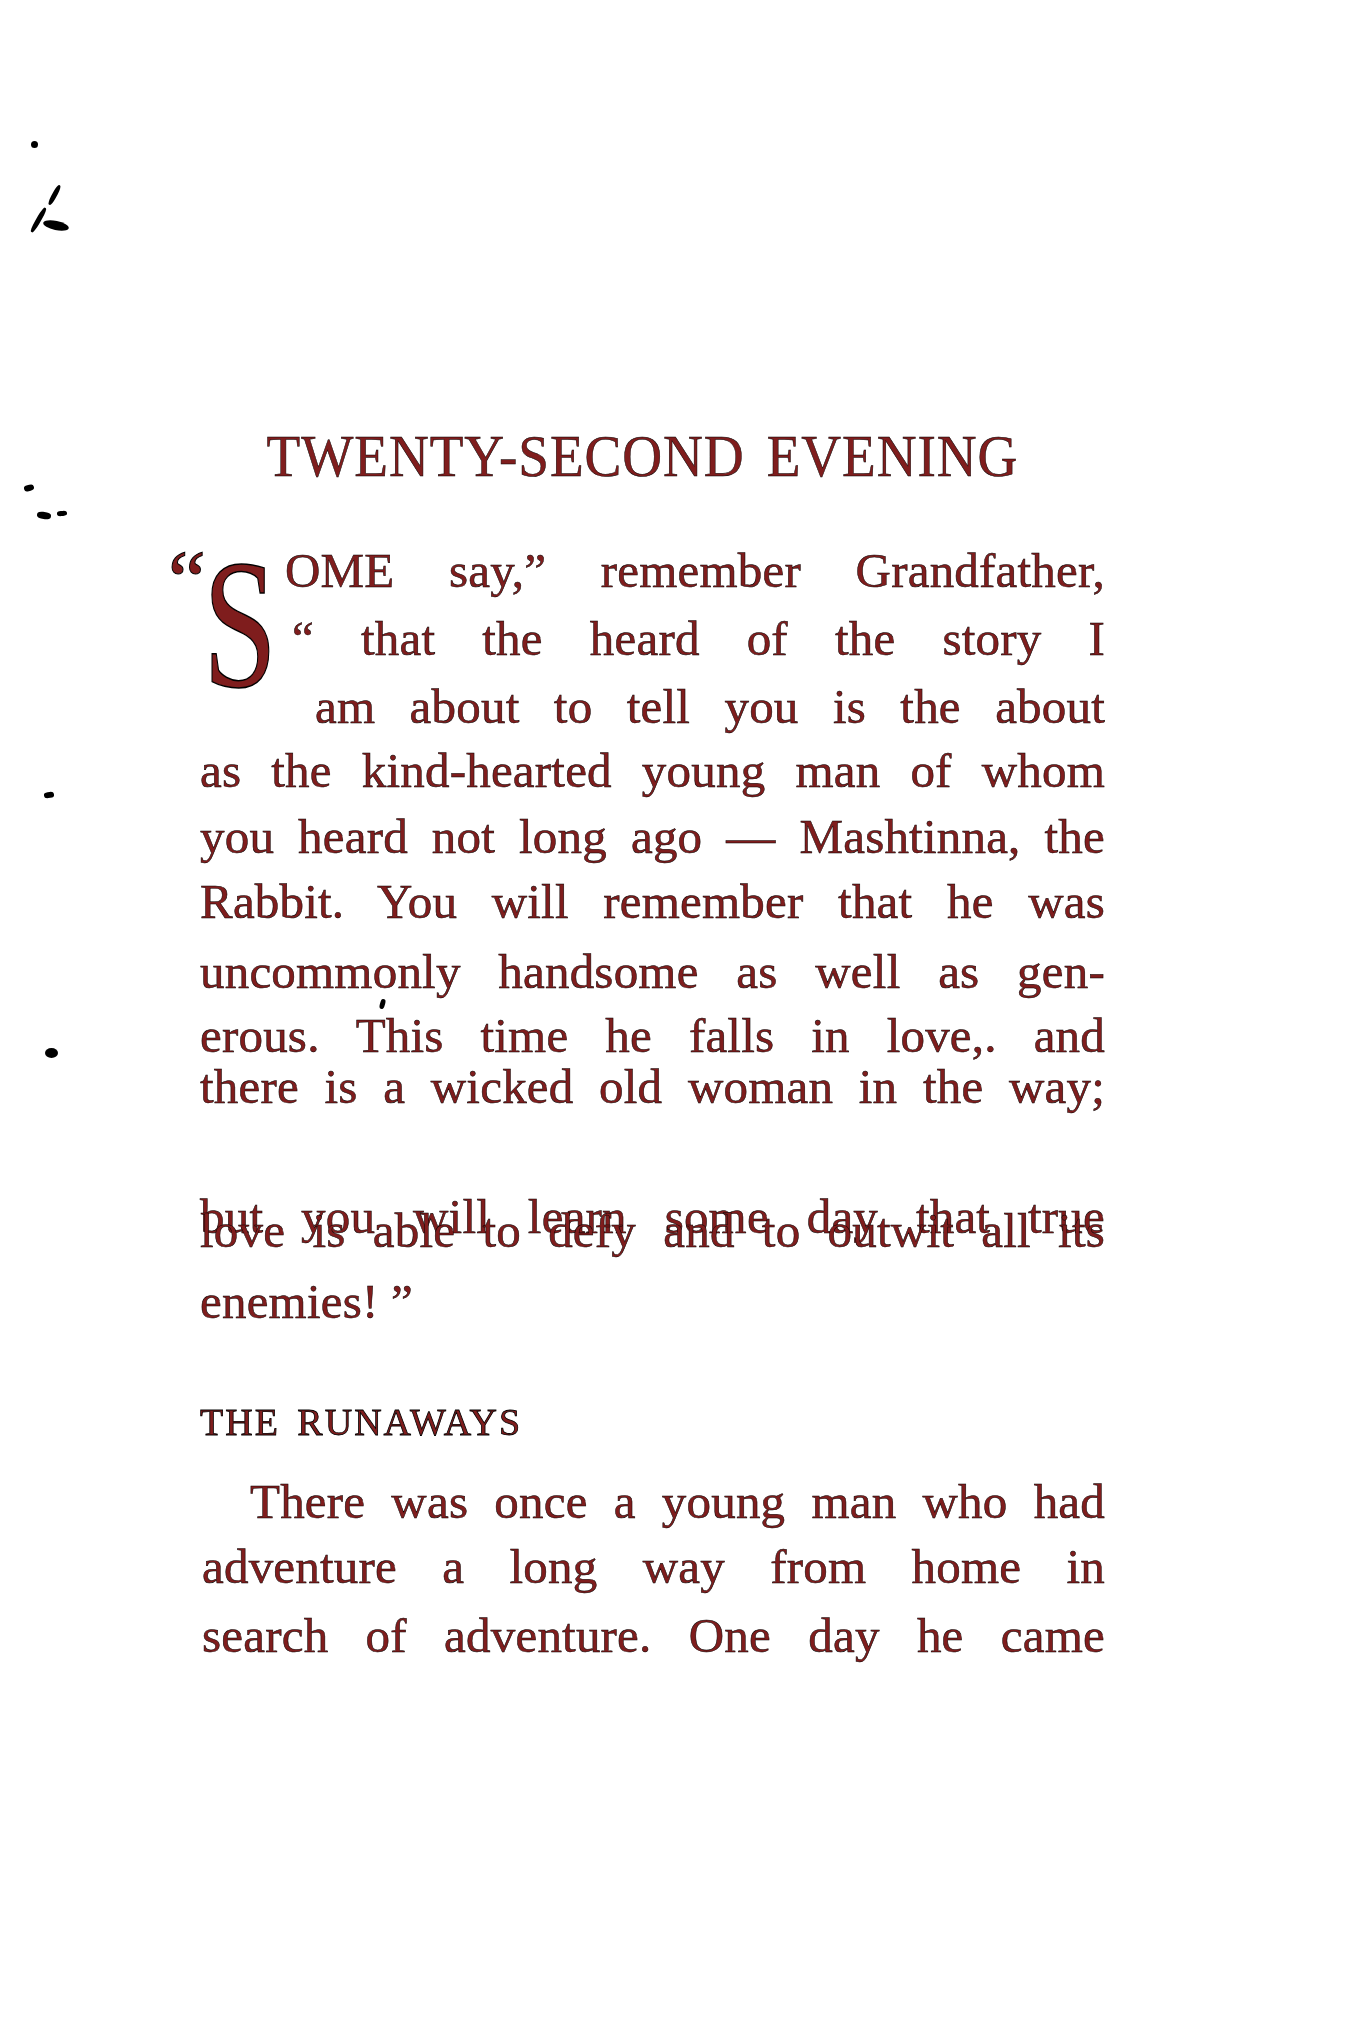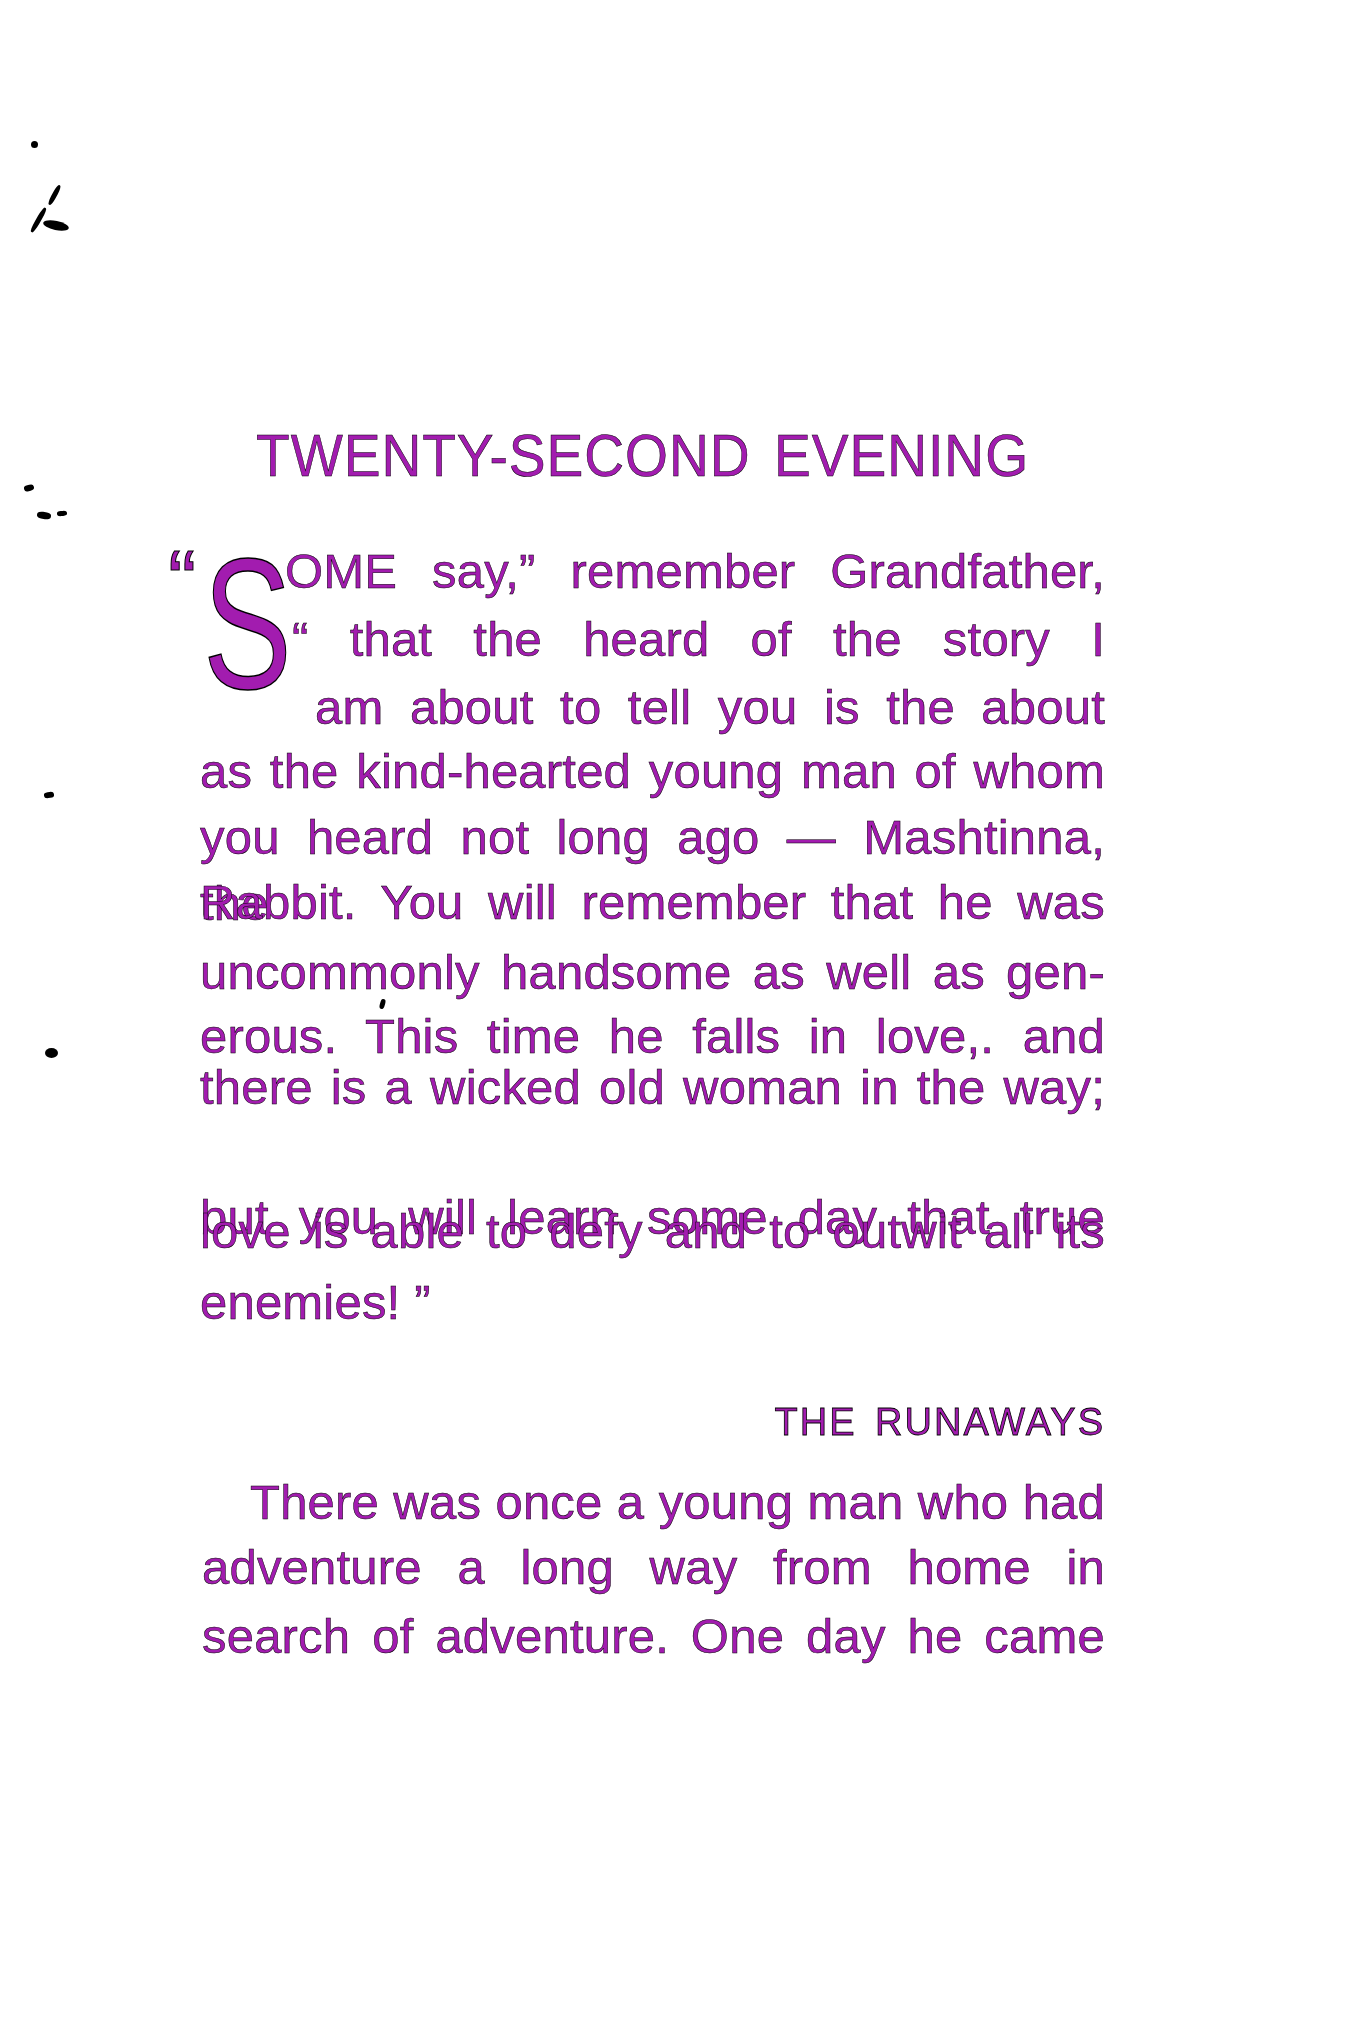--- a/index.html
+++ b/index.html
@@ -1,22 +1,22 @@
 <!DOCTYPE html>
 <html><head>
 <meta charset="utf-8">
 <style>
   html,body{margin:0;padding:0;background:#777;}
   .page{
     position:relative;
     width:1360px;height:2036px;
     margin:0 auto;
     background:#ffffff;
-    color:#a21caf;
-    font-family:Liberation Sans, sans-serif;
+    color:#7f1d1d;
+    font-family:Liberation Serif, serif;
     overflow:hidden;
     -webkit-text-stroke:0.5px #000;
   }
   .chapter-title{
     position:absolute;
     left:190px;top:423px;width:905px;
     font-size:60px;line-height:66px;
     text-align:center;
     word-spacing:8px;letter-spacing:1px;
     transform:scaleX(0.92);
@@ -40,21 +40,21 @@
   .line{
     position:absolute;
     font-size:49px;line-height:66px;height:66px;
     letter-spacing:0.2px;
   }
   .just{text-align:justify;text-align-last:justify;}
   .section-heading{
     position:absolute;
     left:200px;top:1400px;width:905px;
     font-size:38px;line-height:44px;
-    text-align:right;
+    text-align:left;
     letter-spacing:2px;word-spacing:6px;
     -webkit-text-stroke:0.8px #000;
   }
   .mark{
     position:absolute;
     background:#000;
   }
 </style>
 </head>
 <body>

